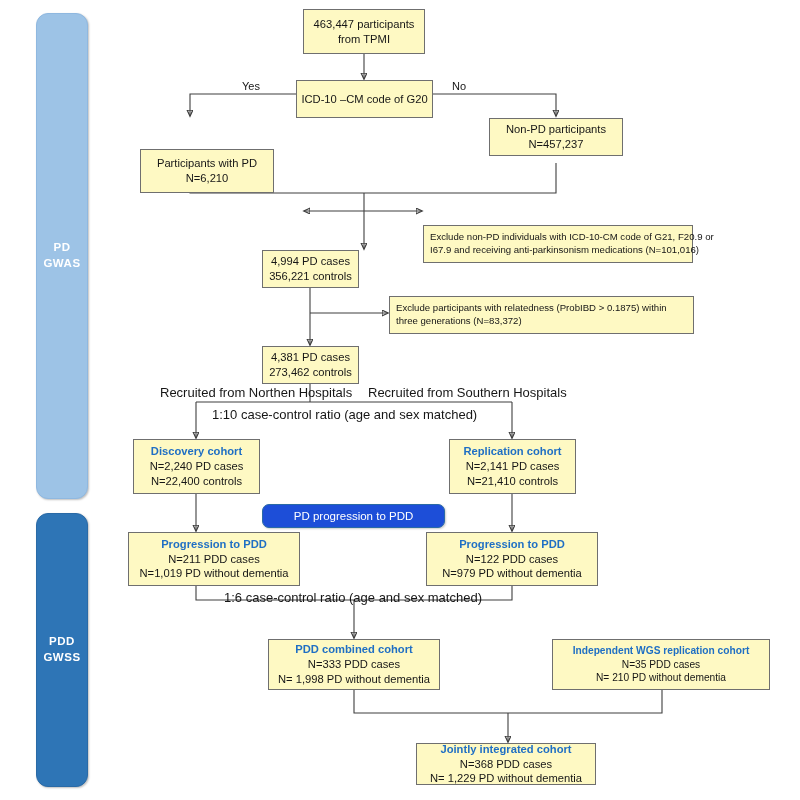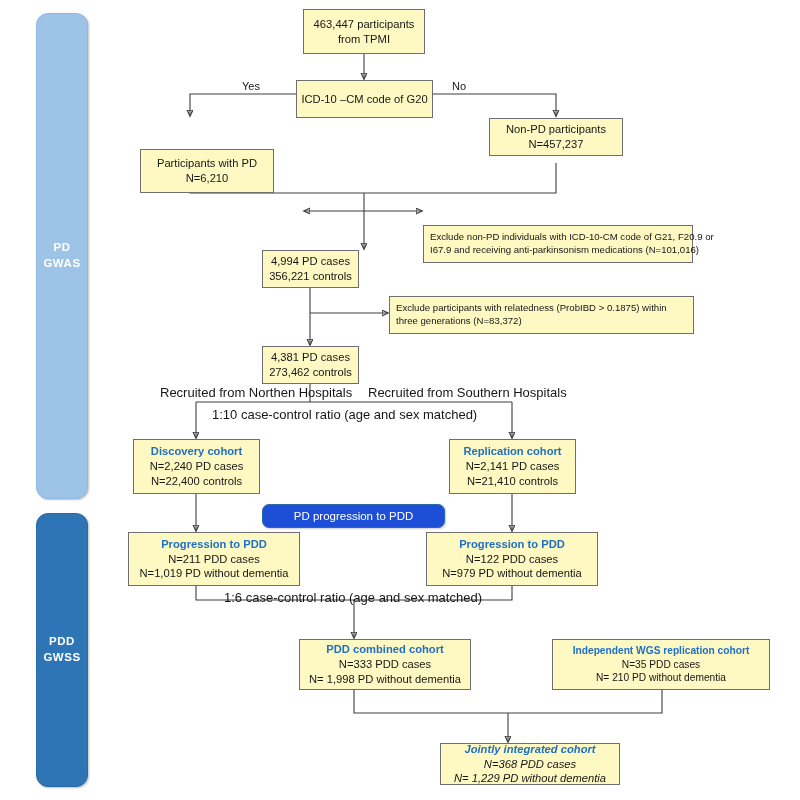--- a/index.html
+++ b/index.html
@@ -229,31 +229,31 @@
 
   <div class="node" style="left:426px; top:532px; width:172px; height:54px;">
     <span class="ln hdr">Progression to PDD</span>
     <span class="ln">N=122 PDD cases</span>
     <span class="ln">N=979 PD without dementia</span>
   </div>
 
   <div class="lbl sm" style="left:224px; top:590px;"></div>
   <div class="lbl sm" style="left:224px; top:590px;">1:6 case-control ratio (age and sex matched)</div>
 
-  <div class="node" style="left:268px; top:639px; width:172px; height:51px;margin-left:31px;">
+  <div class="node" style="left:268px; top:639px; width:172px; height:51px;">
     <span class="ln hdr">PDD combined cohort</span>
     <span class="ln">N=333 PDD cases</span>
     <span class="ln">N= 1,998 PD without dementia</span>
   </div>
 
   <div class="node small" style="left:552px; top:639px; width:218px; height:51px;">
     <span class="ln hdr">Independent WGS replication cohort</span>
     <span class="ln">N=35 PDD cases</span>
     <span class="ln">N= 210 PD without dementia</span>
   </div>
 
-  <div class="node" style="left:440px; top:743px; width:180px; height:42px;font-style:italic;">
+  <div class="node" style="left:416px; top:743px; width:180px; height:42px;">
     <span class="ln hdr">Jointly integrated cohort</span>
     <span class="ln">N=368 PDD cases</span>
     <span class="ln">N= 1,229 PD without dementia</span>
   </div>
 
 </div>
 
 </body></html>

